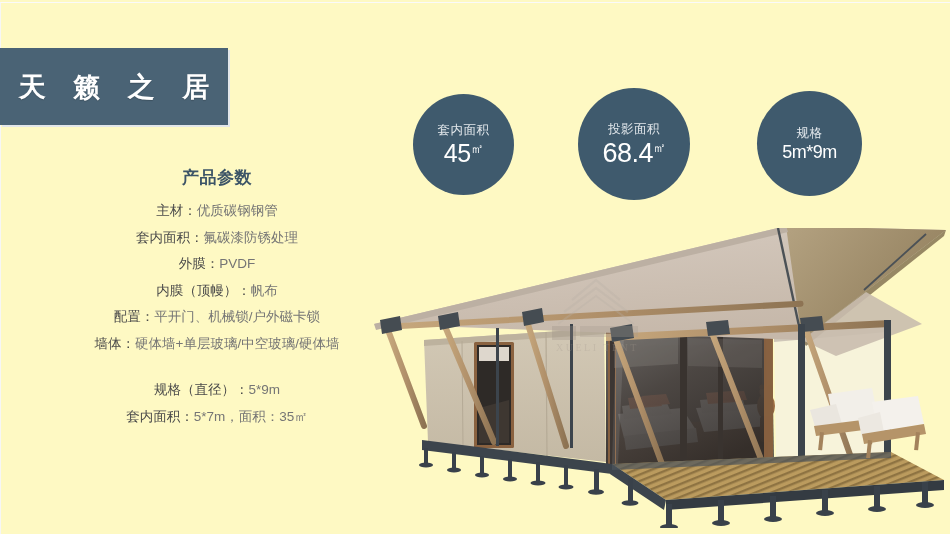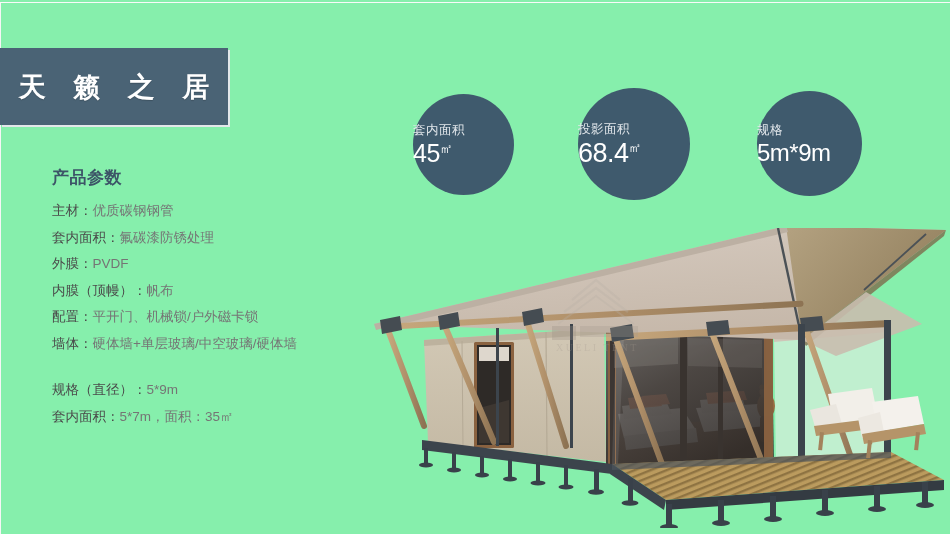--- a/index.html
+++ b/index.html
@@ -6,21 +6,21 @@
   * { margin:0; padding:0; box-sizing:border-box; }
   html, body {
     width:950px; height:534px;
     background:#f1f1f1;
     font-family:"Liberation Sans", sans-serif;
     overflow:hidden;
   }
   #page {
     position:relative;
     width:950px; height:534px;
-    background:#86efac;
+    background:#fef9c3;
   }
   
   #page::before{
     content:""; position:absolute; left:0; top:2px; right:0; bottom:0;
     border-top:1px solid #fafafa; border-left:1px solid #f6f6f6;
     pointer-events:none;
   }
 
   
   .banner{
@@ -33,21 +33,21 @@
   .banner-text{
     color:#ffffff;
     font-size:27px; font-weight:bold;
     letter-spacing:10px;
     text-indent:10px;
     white-space:nowrap;
     text-shadow:0 1px 1px rgba(0,0,0,.18);
   }
 
   
-  .spec-panel{ position:absolute; left:52px; top:166px; width:330px; }
+  .spec-panel{ position:absolute; left:52px; top:166px; width:330px;text-align:center; }
   .spec-group + .spec-group{ margin-top:20px; }
   .group-title{
     color:#3c5467;
     font-size:17px; font-weight:bold;
     letter-spacing:.5px;
     margin-bottom:9px;
   }
   .spec-row{
     font-size:13.5px;
     line-height:26.5px;
@@ -57,42 +57,42 @@
   .spec-row .k{ color:#4a4a4a; font-weight:normal; }
   .spec-row .v{ color:#757575; font-weight:normal; }
 
   
   .badge{
     position:absolute;
     border-radius:50%;
     background:#3f5a6d;
     color:#fff;
     display:flex; flex-direction:column;
-    align-items:flex-start; justify-content:center;
+    align-items:center; justify-content:center;
     text-align:center;
   }
   .badge .b-label{
     font-size:12.5px;
     color:#e3e8ec;
     letter-spacing:.5px;
     margin-bottom:1px;
   }
   .badge .b-value{
     font-size:25px;
     font-weight:normal;
     letter-spacing:-0.5px;
     line-height:1.06;
     white-space:nowrap;
   }
   .badge .b-value sup{ font-size:13px; vertical-align:super; line-height:0; }
   #badge-1{ left:413px; top:94px; width:101px; height:101px; }
   #badge-2{ left:578px; top:88px; width:112px; height:112px; }
   #badge-2 .b-value{ font-size:27px; }
   #badge-3{ left:757px; top:91px; width:105px; height:105px; }
-  #badge-3 .b-value{ font-size:24px; }
+  #badge-3 .b-value{ font-size:18px; }
 
   
   .render{
     position:absolute; left:366px; top:228px;
     width:584px; height:300px;
     overflow:hidden;
   }
   .render svg{ display:block; }
   .watermark{
     position:absolute; left:178px; top:52px;

